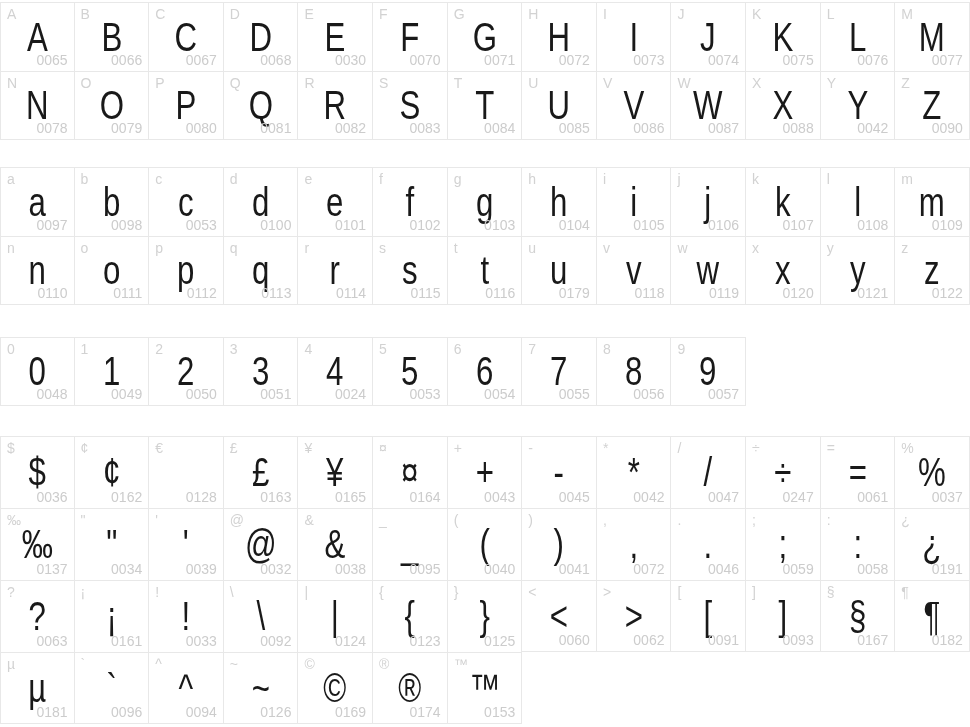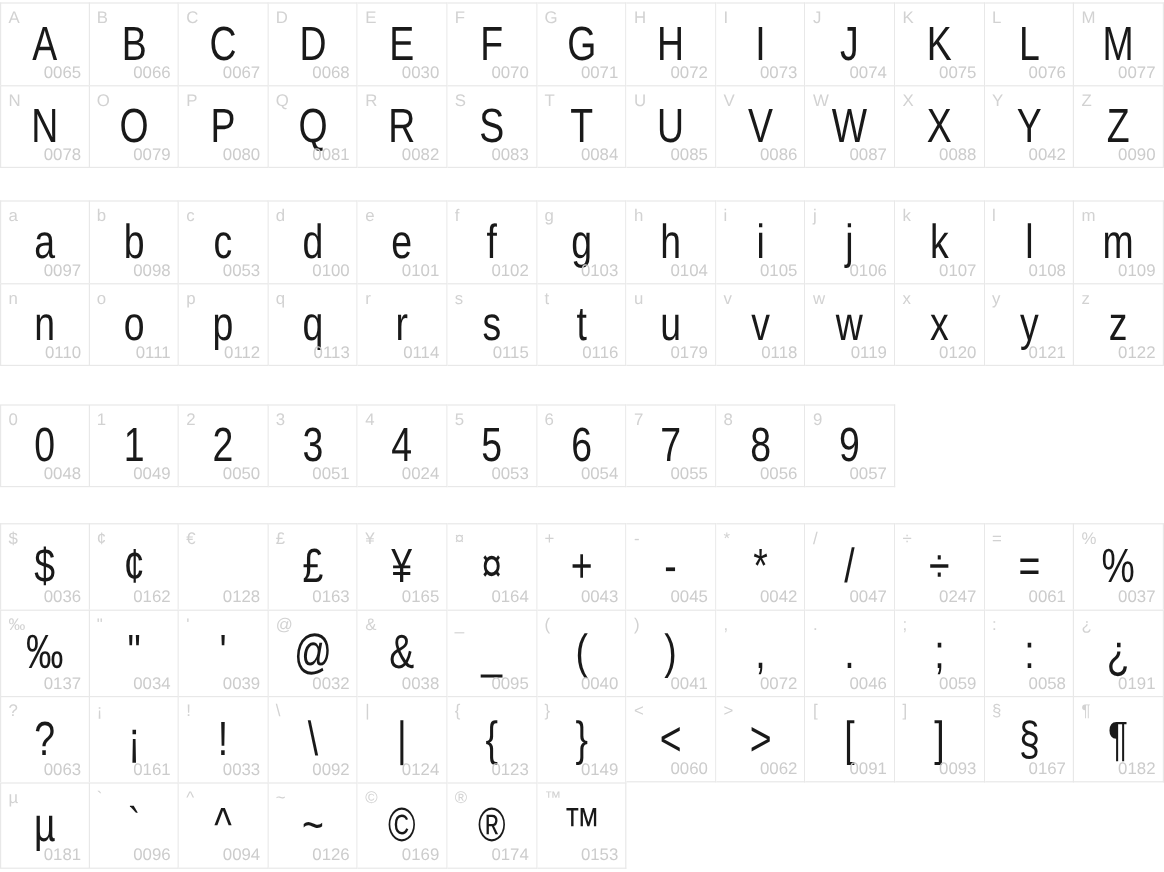--- a/index.html
+++ b/index.html
@@ -560,21 +560,21 @@
           <div class="cell-code" data-name="cell-code-label">0124</div>
         </div>
         <div class="cell" data-name="glyph-cell">
           <div class="cell-label" data-name="cell-char-label">{</div>
           <div class="cell-glyph" data-name="cell-glyph">{</div>
           <div class="cell-code" data-name="cell-code-label">0123</div>
         </div>
         <div class="cell" data-name="glyph-cell">
           <div class="cell-label" data-name="cell-char-label">}</div>
           <div class="cell-glyph" data-name="cell-glyph">}</div>
-          <div class="cell-code" data-name="cell-code-label">0149</div>
+          <div class="cell-code" data-name="cell-code-label">0125</div>
         </div>
         <div class="cell last-row" data-name="glyph-cell">
           <div class="cell-label" data-name="cell-char-label">&lt;</div>
           <div class="cell-glyph" data-name="cell-glyph">&lt;</div>
           <div class="cell-code" data-name="cell-code-label">0060</div>
         </div>
         <div class="cell last-row" data-name="glyph-cell">
           <div class="cell-label" data-name="cell-char-label">&gt;</div>
           <div class="cell-glyph" data-name="cell-glyph">&gt;</div>
           <div class="cell-code" data-name="cell-code-label">0062</div>

